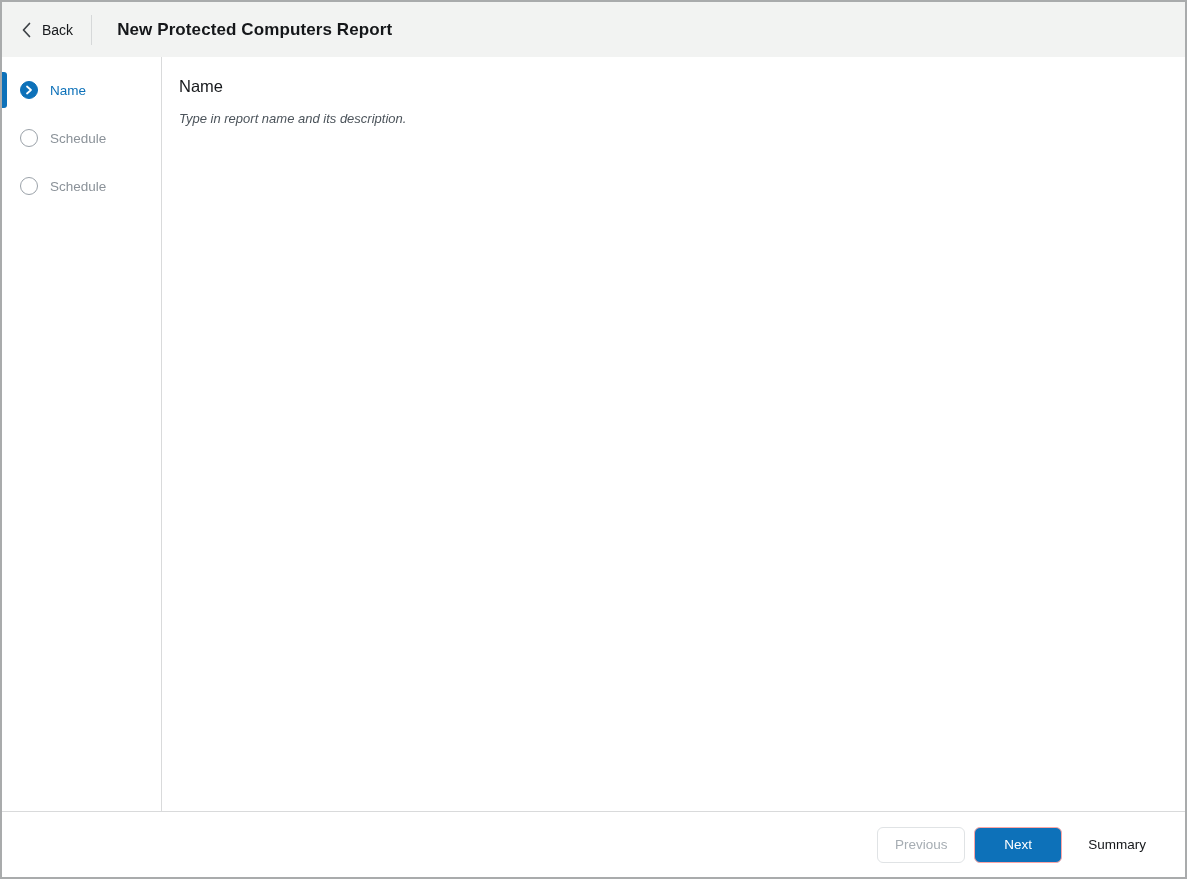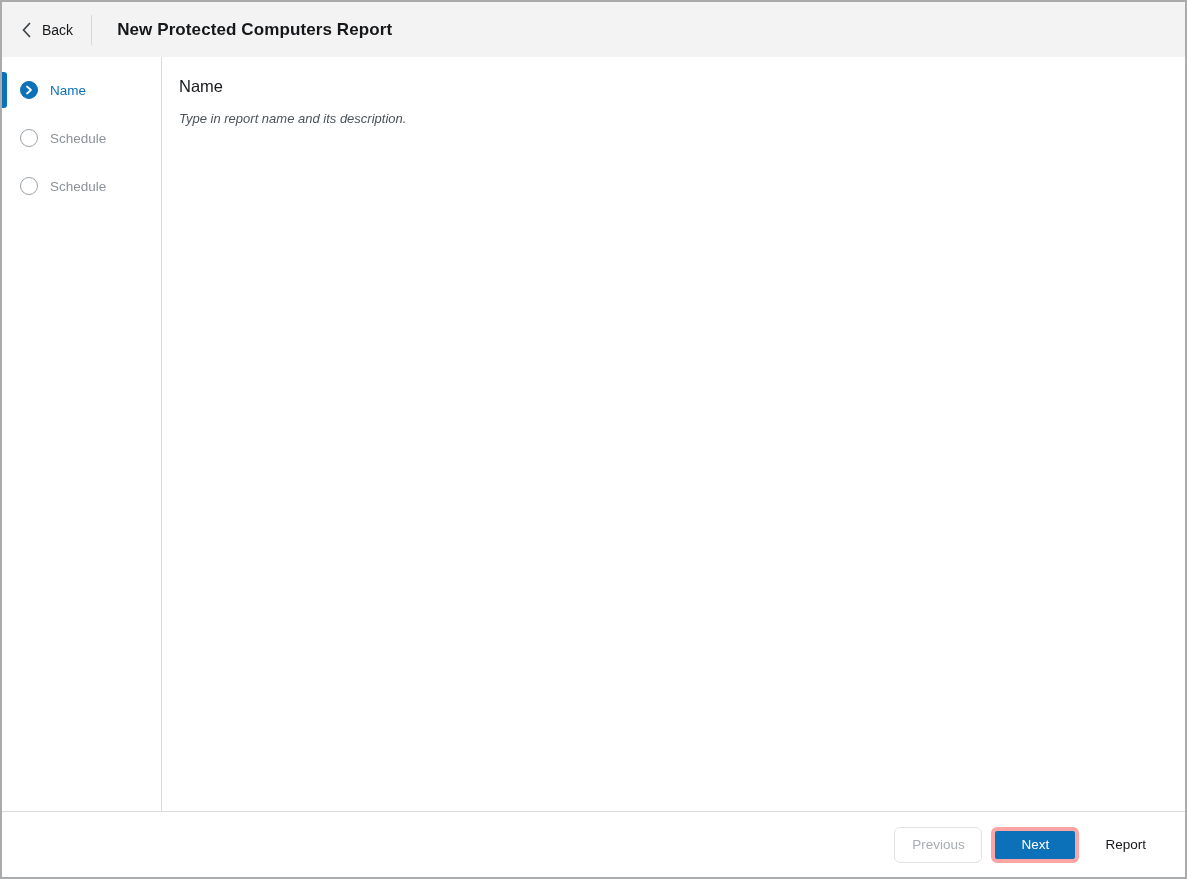--- a/index.html
+++ b/index.html
@@ -124,21 +124,21 @@
     display: inline-flex; align-items: center; justify-content: center;
     padding: 0 4px; cursor: pointer;
   }
   .btn-previous {
     background: #ffffff;
     border: 1px solid #e0e3e5;
     color: #a6adb3;
   }
   .btn-next {
     background: #0d71b9;
-    border: 4px solid #fca5a5;
+    border: 1px solid #fca5a5;
     color: #ffffff;
     margin-left: 9px;
   }
   .btn-cancel {
     background: none; border: none;
     color: #15171a; min-width: 0;
     margin-left: 16px; padding: 0 10px;
   }
 </style>
 </head>
@@ -197,16 +197,16 @@
       <div class="content-heading">Name</div>
       <div class="content-subtitle">Type in report name and its description.</div>
 
     </div>
 
   </div>
 
   <div class="footer">
     <button class="btn btn-previous">Previous</button>
     <button class="btn btn-next">Next</button>
-    <button class="btn btn-cancel">Report</button>
+    <button class="btn btn-cancel">Summary</button>
   </div>
 
 </div>
 
 </body></html>

